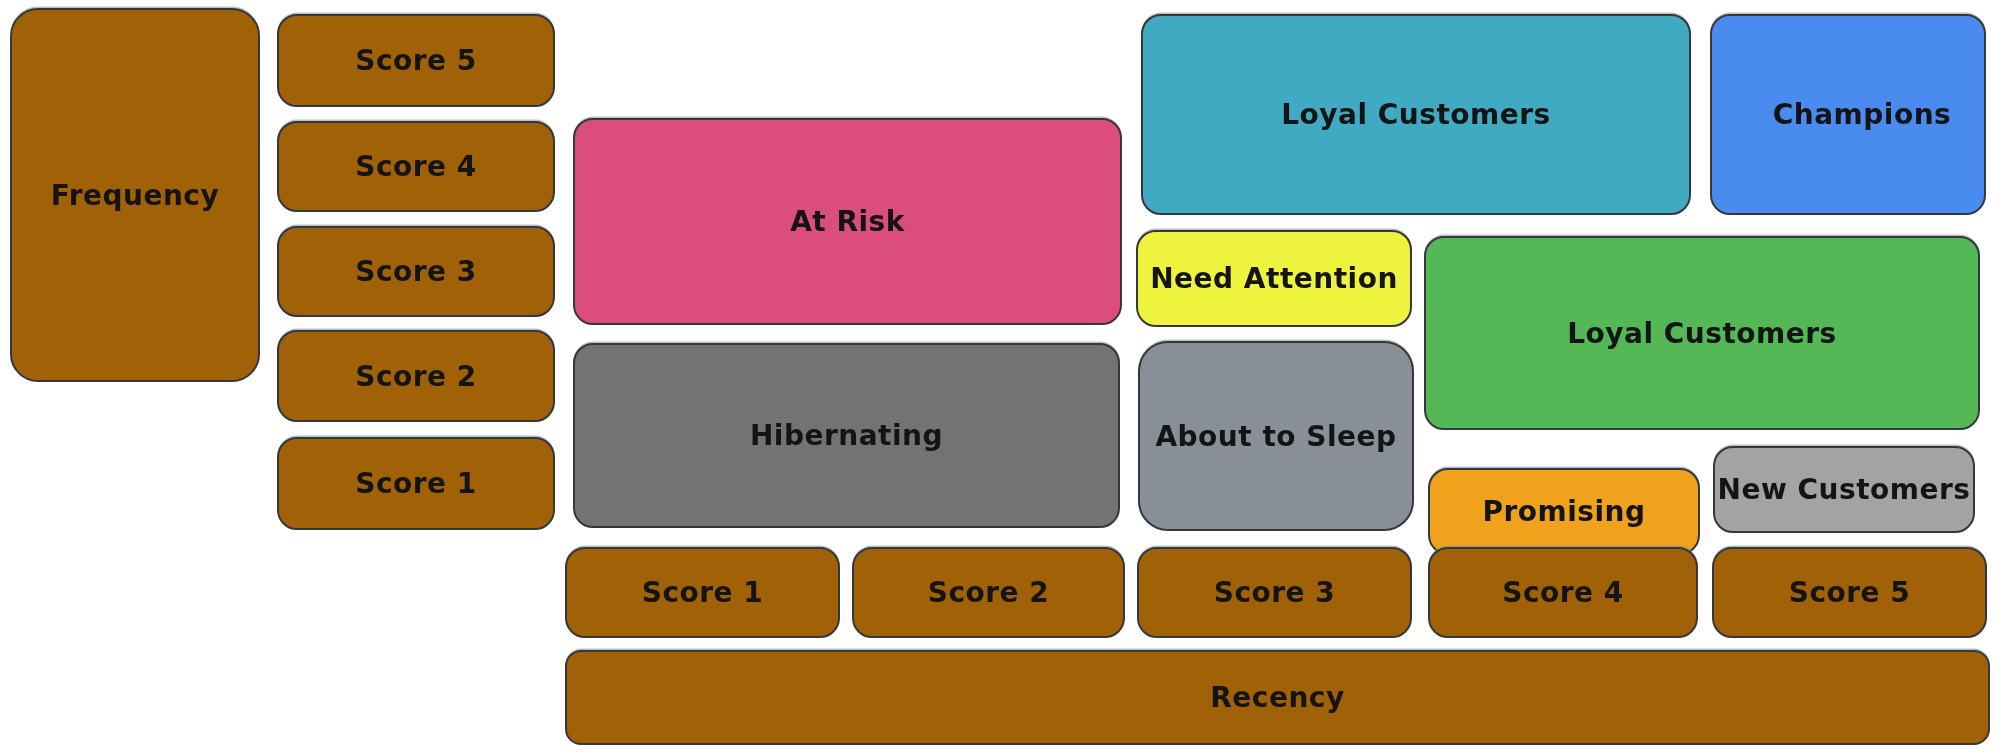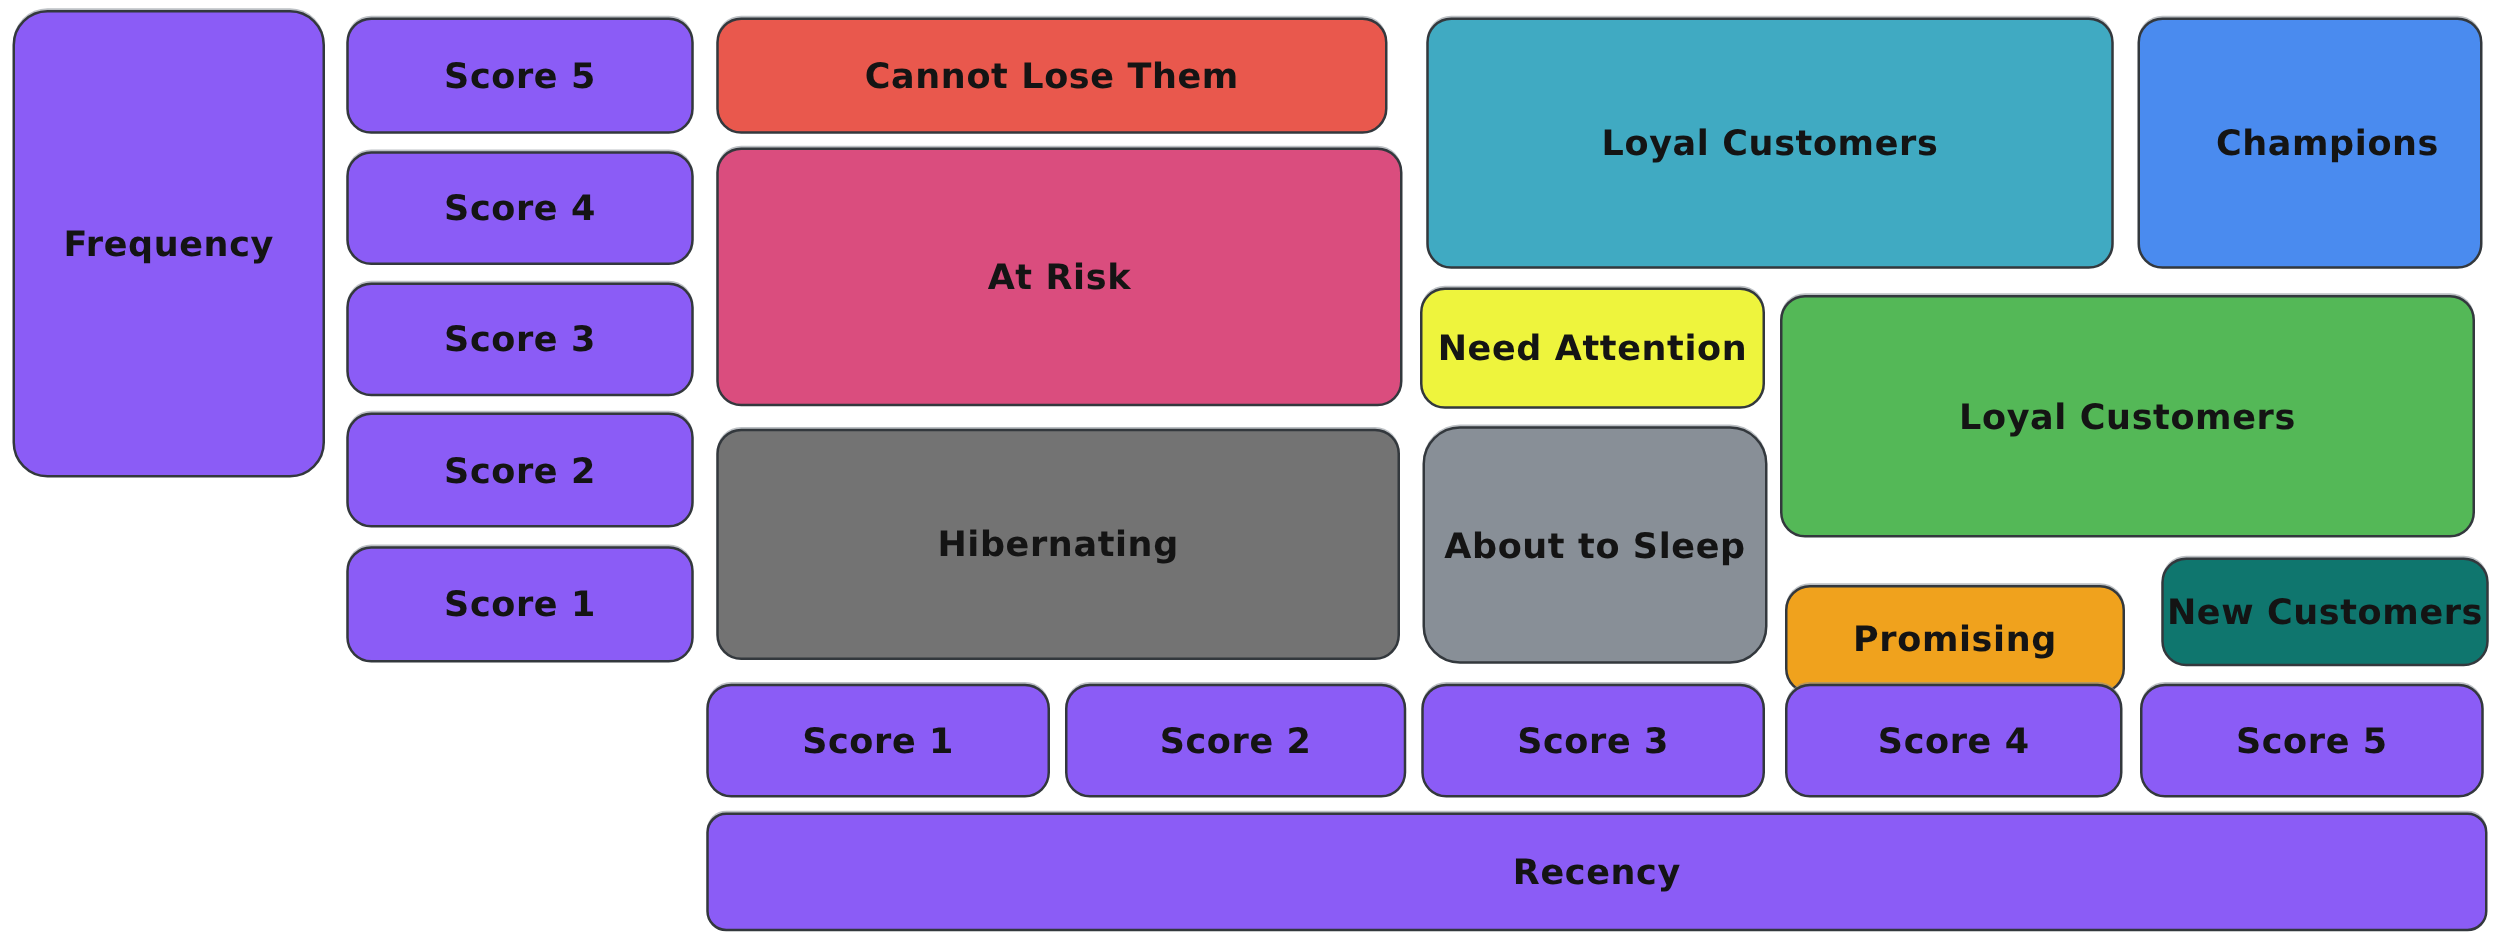--- a/index.html
+++ b/index.html
@@ -23,21 +23,21 @@
     border-radius: 20px;
     display: flex;
     align-items: center;
     justify-content: center;
     font-size: 28px;
     font-weight: 600;
     letter-spacing: 0.5px;
     text-align: center;
     box-shadow: 0 -2px 0 -0.5px rgba(134,142,150,0.55);
   }
-  .white { background: #8b5cf6; }
+  .white { background: #a16207; }
 
   
   .freq-box        { left: 10px;  top: 8px;   width: 250px; height: 374px; border-radius: 28px; }
   .f-s5            { left: 277px; top: 14px;  width: 278px; height: 93px; }
   .f-s4            { left: 277px; top: 121px; width: 278px; height: 91px; }
   .f-s3            { left: 277px; top: 226px; width: 278px; height: 91px; }
   .f-s2            { left: 277px; top: 330px; width: 278px; height: 92px; }
   .f-s1            { left: 277px; top: 437px; width: 278px; height: 93px; }
 
   
@@ -65,30 +65,29 @@
 
 <div class="canvas">
 
   <div class="box white freq-box">Frequency</div>
   <div class="box white f-s5">Score 5</div>
   <div class="box white f-s4">Score 4</div>
   <div class="box white f-s3">Score 3</div>
   <div class="box white f-s2">Score 2</div>
   <div class="box white f-s1">Score 1</div>
 
-  <div class="box seg-cannot-lose" style="background-color: rgb(233, 88, 77);">Cannot Lose Them</div>
   <div class="box seg-at-risk" style="background-color: rgb(218, 77, 126);">At Risk</div>
   <div class="box seg-hibernating" style="background-color: #737373;">Hibernating</div>
   <div class="box seg-loyal-top" style="background-color: rgb(64, 170, 194);">Loyal Customers</div>
   <div class="box seg-champions" style="background-color: rgb(74, 139, 239);">Champions</div>
   <div class="box seg-need-attn" style="background-color: rgb(238, 244, 61);">Need Attention</div>
   <div class="box seg-about-sleep" style="background-color: rgb(136, 143, 151); border-radius: 30px;">About to Sleep</div>
   <div class="box seg-loyal-right" style="background-color: rgb(84, 184, 87);">Loyal Customers</div>
   <div class="box seg-promising" style="background-color: rgb(240, 162, 29);">Promising</div>
-  <div class="box seg-new-cust" style="background-color: #0f766e; margin-left: 16px;">New Customers</div>
+  <div class="box seg-new-cust" style="background-color: #a3a3a3;">New Customers</div>
 
   <div class="box white r-s1">Score 1</div>
   <div class="box white r-s2">Score 2</div>
   <div class="box white r-s3">Score 3</div>
   <div class="box white r-s4">Score 4</div>
   <div class="box white r-s5">Score 5</div>
   <div class="box white recency-box">Recency</div>
 
 </div>
 

